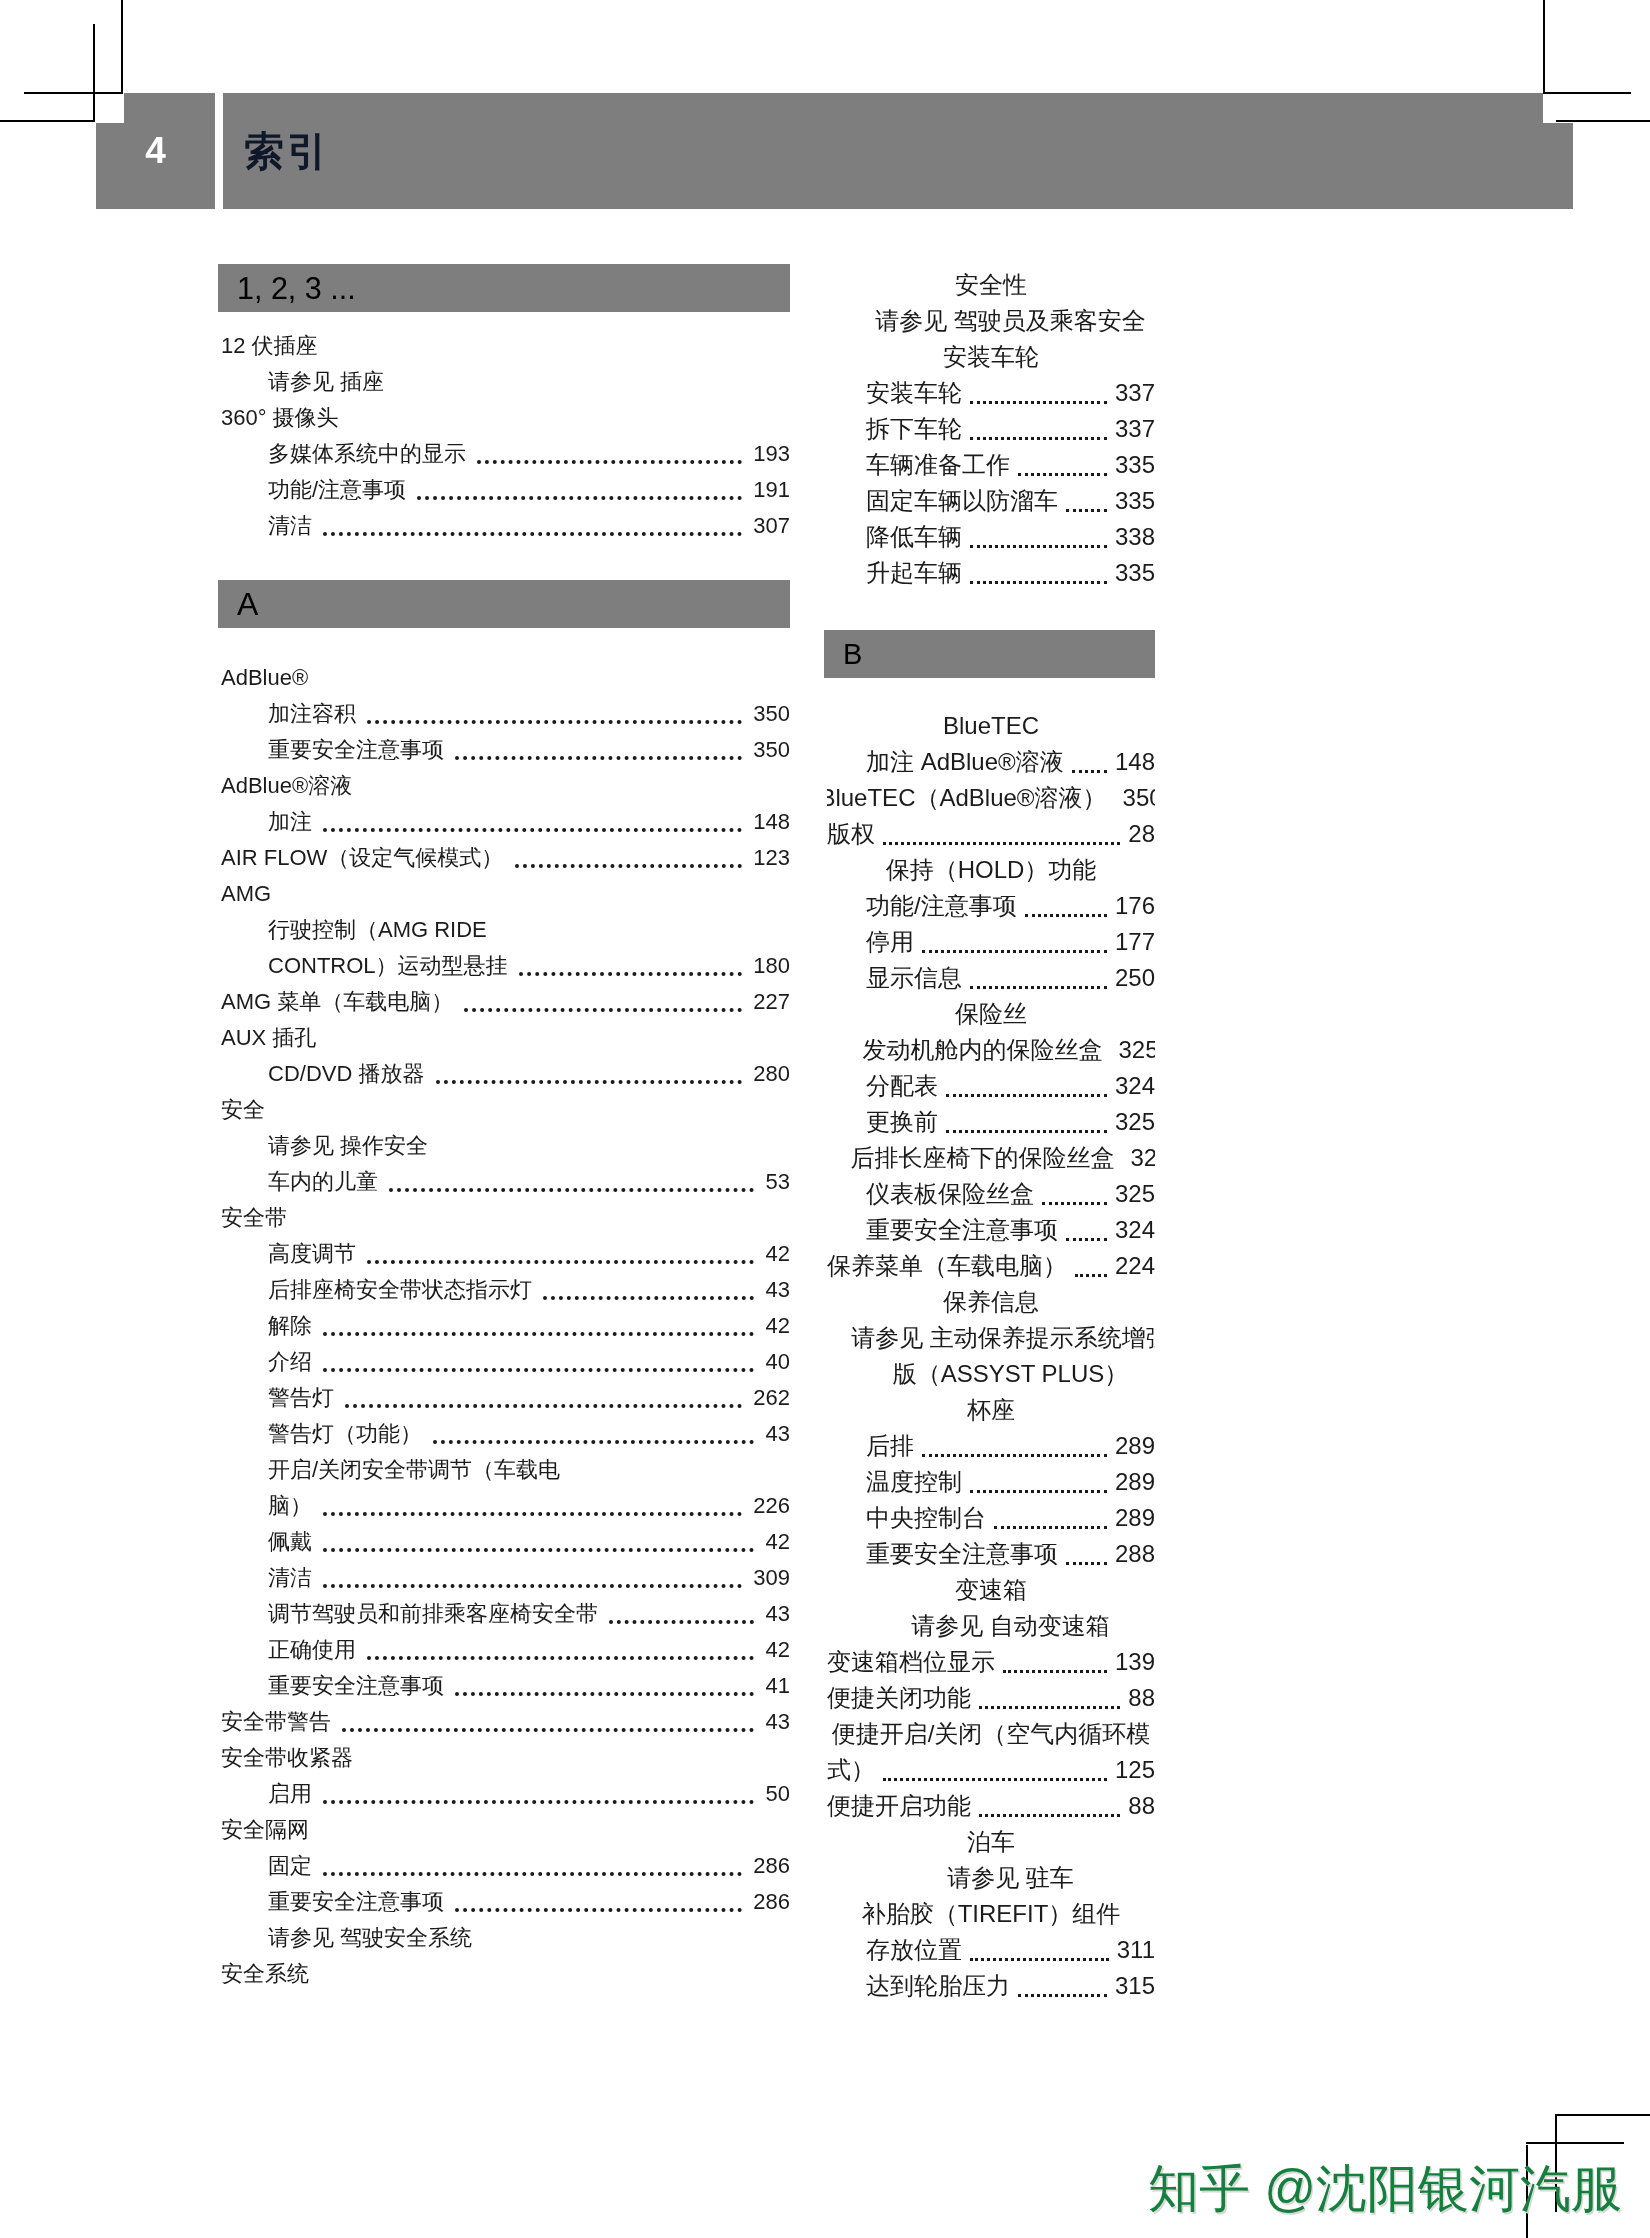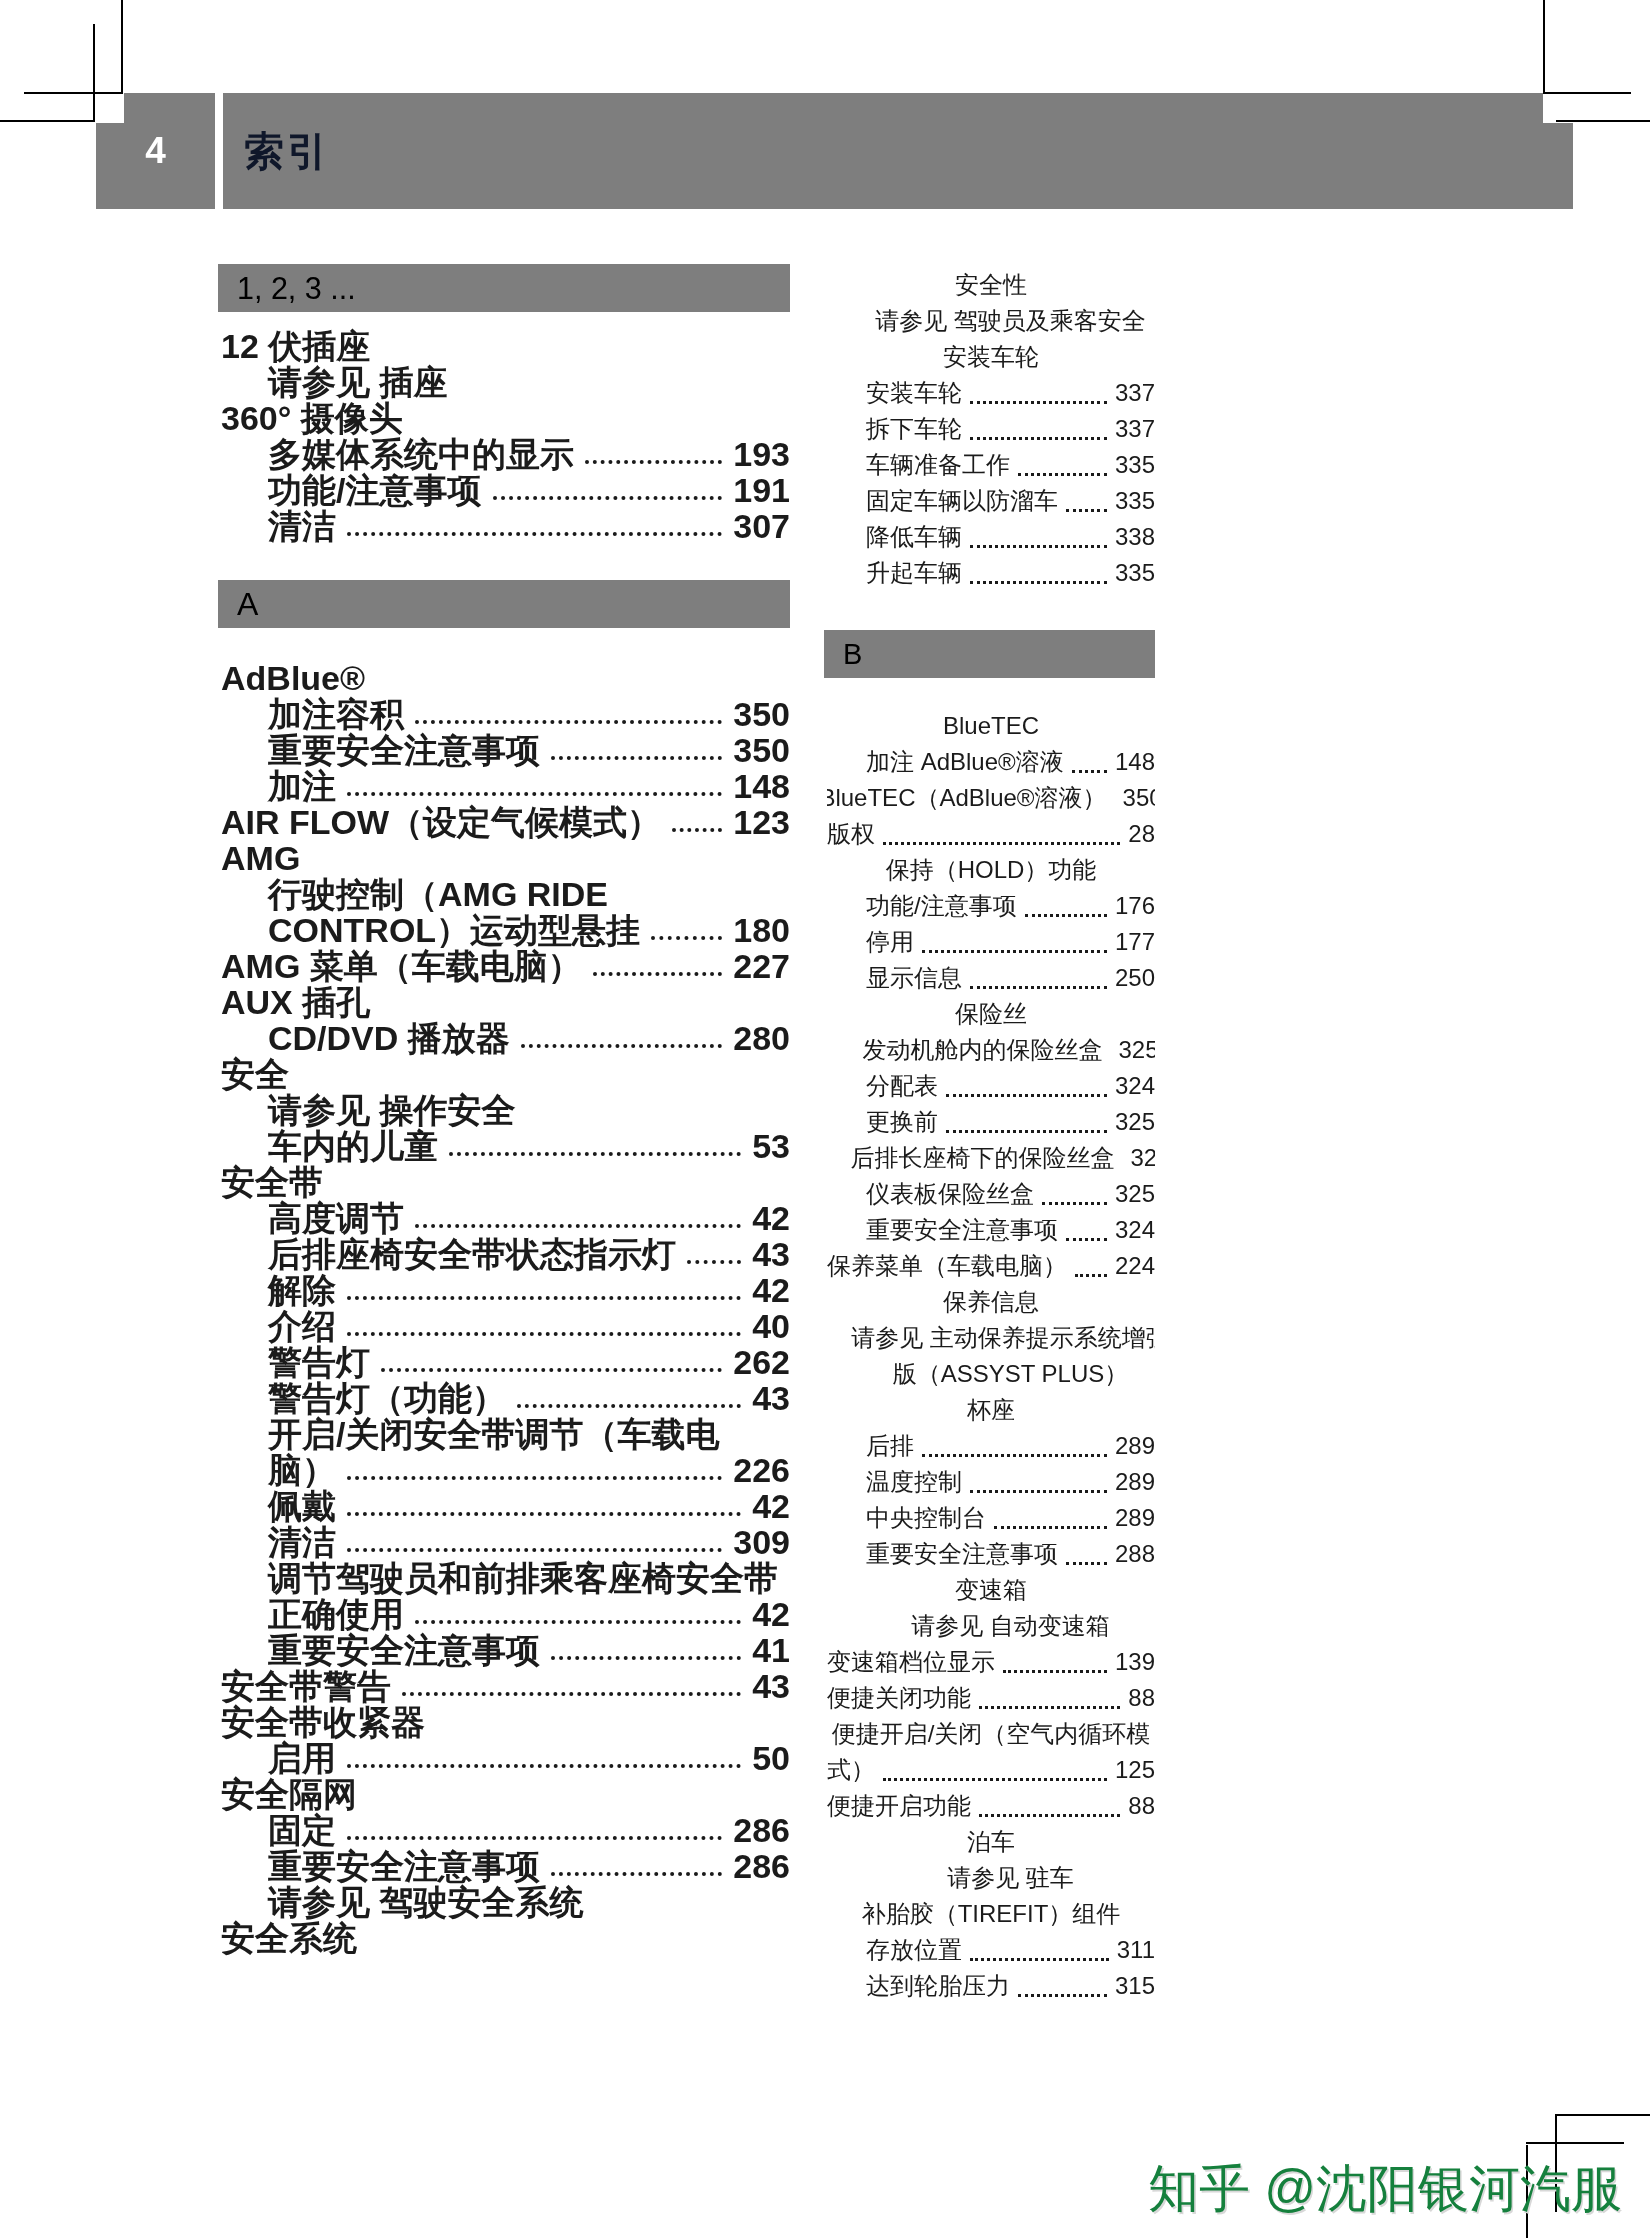--- a/index.html
+++ b/index.html
@@ -25,21 +25,21 @@
   .secbar .txt{color:#000000;padding-left:19px;}
   #bar-123{left:218px;top:264px;width:572px;height:48px;}
   #bar-123 .txt{font-size:30.5px;}
   #bar-a{left:218px;top:580px;width:572px;height:48px;}
   #bar-a .txt{font-size:32px;}
   #bar-b{left:824px;top:630px;width:331px;height:48px;}
   #bar-b .txt{font-size:29px;}
   
   .rows{position:absolute;}
   .row{display:flex;overflow:hidden;}
-  .lcol .row{height:36px;line-height:36px;font-size:34px;width:569px;font-weight:bold;}
+  .lcol .row{height:36px;line-height:36px;font-size:22px;width:569px;}
   .rcol .row{height:36px;line-height:36px;font-size:24px;width:328px;justify-content:center;}
   #rows-a .row{height:36px;line-height:36px;}
   .row .t{white-space:nowrap;}
   .row .dots{flex:1 1 auto;min-width:0;align-self:flex-end;
     border-bottom:4px dotted #1a1a1a;margin:0 11.2px 8px 11.2px;height:0;}
   .rcol .row .dots{border-bottom-width:3.2px;margin:0 8px 7.2px 8px;}
   .row .n{white-space:nowrap;}
   .lcol .row.sub{padding-left:47px;width:522px;}
   .rcol .row.sub{padding-left:39px;width:289px;}
   #rows-123{left:221px;top:328px;}
@@ -135,20 +135,24 @@
       <span class="dots"></span>
       <span class="n">350</span>
     </div>
 
     <div class="row sub">
       <span class="t">重要安全注意事项</span>
       <span class="dots"></span>
       <span class="n">350</span>
     </div>
 
+    <div class="row no-num">
+      <span class="t">AdBlue®溶液</span>
+
+    </div>
 
     <div class="row sub">
       <span class="t">加注</span>
       <span class="dots"></span>
       <span class="n">148</span>
     </div>
 
     <div class="row">
       <span class="t">AIR FLOW（设定气候模式）</span>
       <span class="dots"></span>

